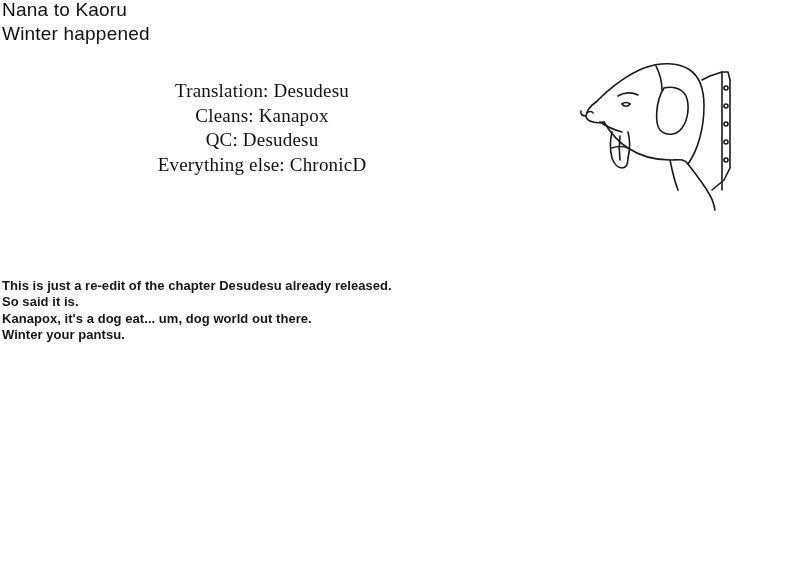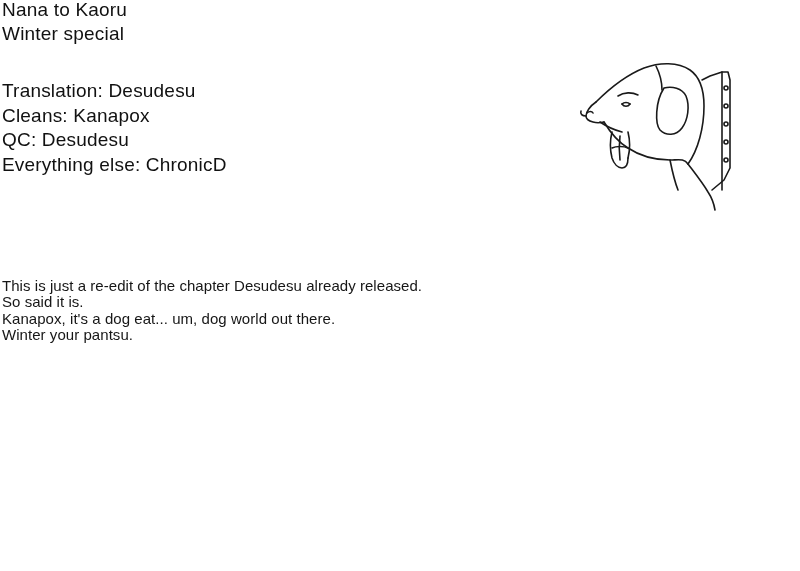--- a/index.html
+++ b/index.html
@@ -27,60 +27,62 @@
     font-size: 19px;
     line-height: 24px;
     letter-spacing: 0.2px;
     color: #111111;
     white-space: pre;
   }
   .spacer {
     height: 33px;
   }
   .credit-line {
-    font-family: Liberation Sans, sans-serif;
+    font-family: Liberation Serif, serif;
     font-size: 19px;
     line-height: 24.5px;
     letter-spacing: 0.2px;
     color: #111111;
     white-space: pre;
+    text-align: center;
   }
   .note-block {
     position: absolute;
     left: 2px;
     top: 278px;
     width: 520px;
   }
   .note-line {
     font-family: "Liberation Sans", sans-serif;
-    font-size: 15px;
+    font-size: 13px;
     line-height: 16.4px;
     letter-spacing: 0.05px;
     color: #161616;
     white-space: pre;
+    font-weight: bold;
   }
   .artwork {
     position: absolute;
     left: 560px;
     top: 40px;
     width: 220px;
     height: 185px;
   }
   .artwork svg {
     display: block;
   }
 </style>
 </head>
 <body>
 
 <div id="page">
 
   <div class="credits-block">
     <div class="title-line">Nana to Kaoru</div>
-    <div class="title-line">Winter special</div>
+    <div class="title-line">Winter happened</div>
     <div class="spacer"></div>
     <div class="credit-line">Translation: Desudesu</div>
     <div class="credit-line">Cleans: Kanapox</div>
     <div class="credit-line">QC: Desudesu</div>
     <div class="credit-line">Everything else: ChronicD</div>
   </div>
 
   <div class="note-block">
     <div class="note-line">This is just a re-edit of the chapter Desudesu already released.</div>
     <div class="note-line">So said it is.</div>

